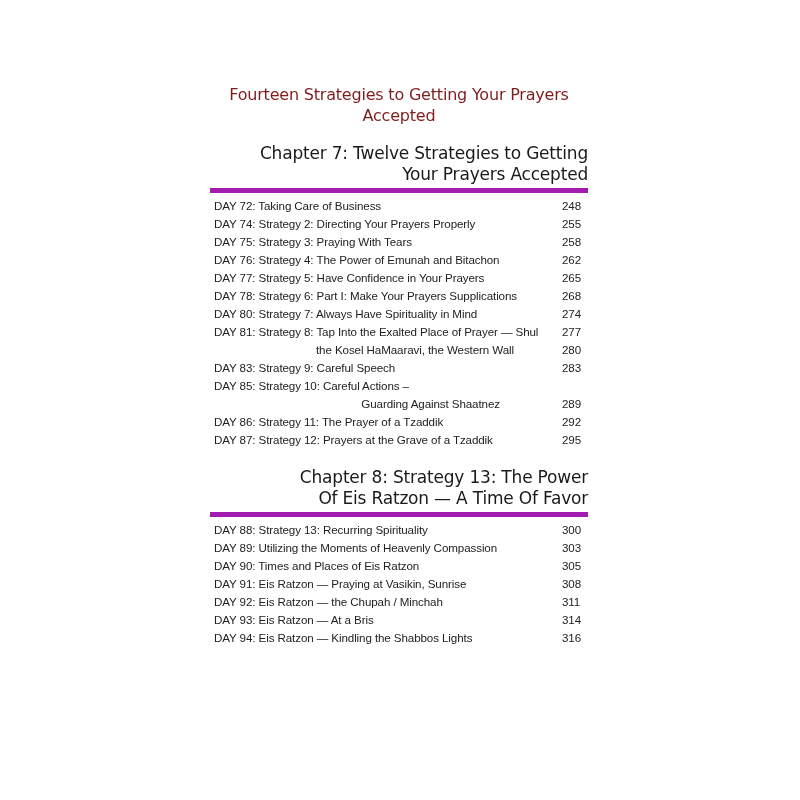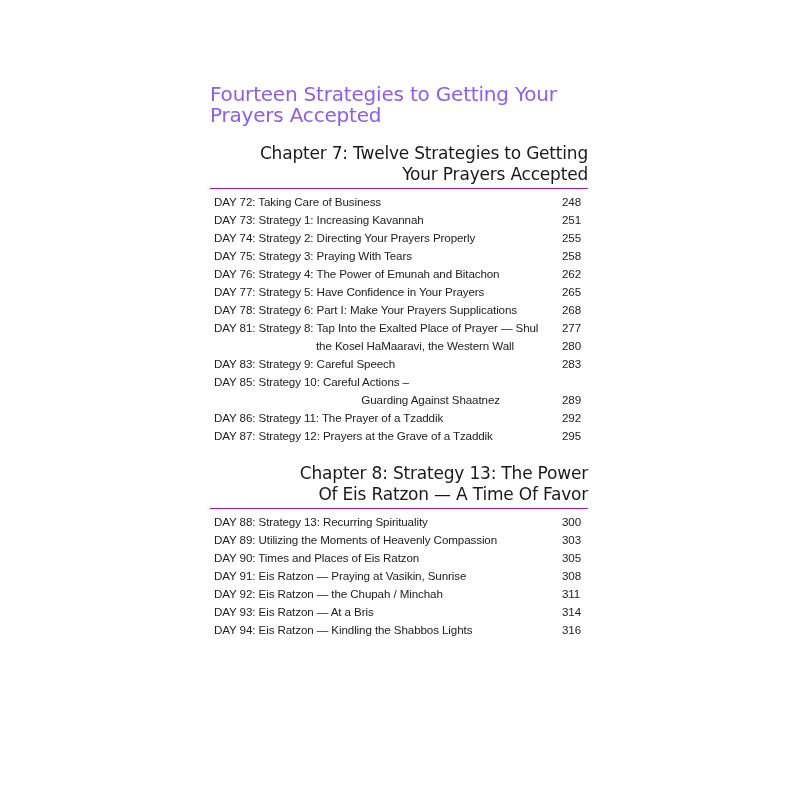--- a/index.html
+++ b/index.html
@@ -15,43 +15,43 @@
       color: #1e1e1e;
     }
     .page {
       position: absolute;
       left: 210px;
       top: 84px;
       width: 378px;
     }
     .part-title {
       font-family: "DejaVu Sans", sans-serif;
-      font-size: 20px;
+      font-size: 16px;
       line-height: 21px;
-      text-align: left;
-      color: #8b5cf6;
+      text-align: center;
+      color: #7f1d1d;
       letter-spacing: -0.2px;
       margin: 0;
       font-weight: normal;
     }
     .chapter-title {
       font-family: "DejaVu Sans", sans-serif;
       font-size: 17px;
       line-height: 21px;
       text-align: right;
       color: #1a1a1a;
       letter-spacing: -0.2px;
       margin: 0;
       font-weight: normal;
     }
     .part-title { margin-bottom: 17px; }
     .section { margin: 0; }
     .chapter-title-wrap {
       padding-bottom: 3px;
-      border-bottom: 1px solid #a21caf;
+      border-bottom: 5px solid #a21caf;
       margin-bottom: 3px;
     }
     .toc-list {
       list-style: none;
       margin: 4px;
       padding: 0;
     }
     .toc-row {
       display: flex;
       align-items: flex-start;
@@ -90,42 +90,42 @@
     <div class="chapter-title-wrap">
       <h2 class="chapter-title">Chapter 7: Twelve Strategies to Getting</h2>
       <h2 class="chapter-title">Your Prayers Accepted</h2>
     </div>
     <ul class="toc-list">
       <li class="toc-row">
           <span class="toc-text">DAY 72: Taking Care of Business</span>
           <span class="toc-page">248</span>
         </li>
       <li class="toc-row">
-          <span class="toc-text">DAY 73: Strategy 1: Increasing Kavannah</span>
-          <span class="toc-page">251</span>
-        </li>
-      <li class="toc-row">
           <span class="toc-text">DAY 74: Strategy 2: Directing Your Prayers Properly</span>
           <span class="toc-page">255</span>
         </li>
       <li class="toc-row">
           <span class="toc-text">DAY 75: Strategy 3: Praying With Tears</span>
           <span class="toc-page">258</span>
         </li>
       <li class="toc-row">
           <span class="toc-text">DAY 76: Strategy 4: The Power of Emunah and Bitachon</span>
           <span class="toc-page">262</span>
         </li>
       <li class="toc-row">
           <span class="toc-text">DAY 77: Strategy 5: Have Confidence in Your Prayers</span>
           <span class="toc-page">265</span>
         </li>
       <li class="toc-row">
           <span class="toc-text">DAY 78: Strategy 6: Part I: Make Your Prayers Supplications</span>
           <span class="toc-page">268</span>
+        </li>
+      <li class="toc-row">
+          <span class="toc-text">DAY 80: Strategy 7: Always Have Spirituality in Mind</span>
+          <span class="toc-page">274</span>
         </li>
       <li class="toc-row">
           <span class="toc-text">DAY 81: Strategy 8: Tap Into the Exalted Place of Prayer — Shul</span>
           <span class="toc-page">277</span>
         </li>
       <li class="toc-row">
           <span class="toc-text"><span class="line2">the Kosel HaMaaravi, the Western Wall</span></span>
           <span class="toc-page">280</span>
         </li>
       <li class="toc-row">

